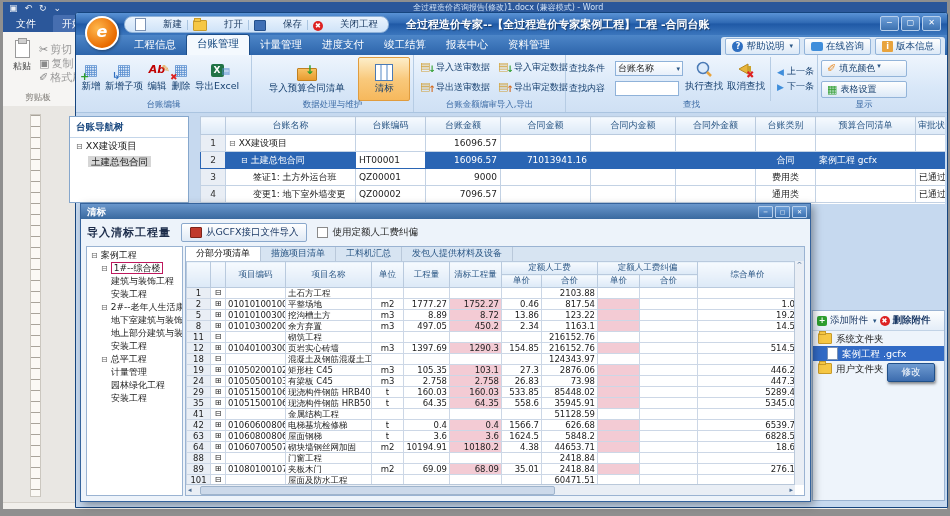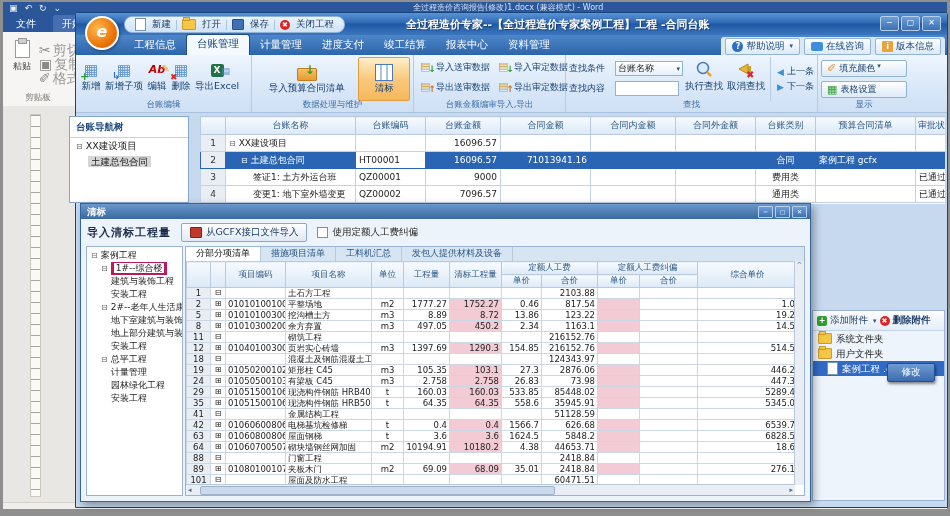--- a/index.html
+++ b/index.html
@@ -12,39 +12,39 @@
   .word-title-text{position:absolute;left:410px;top:0px;font-size:8px;color:#cfe0f5;white-space:nowrap}
   .word-qa{position:absolute;left:6px;top:1px;display:flex;gap:7px;color:#fff;font-size:9px}
   .word-qa span{opacity:.9}
   .word-tabs{position:absolute;left:4px;top:13px;display:flex;gap:8px}
   .wtab{color:#fff;font-size:10px;padding:2px 9px 3px}
   .wtab.sel{background:#466eb0;border-radius:2px 2px 0 0}
   .word-ribbon{position:absolute;left:0;top:30px;width:78px;height:74px;background:#f6f5f3;border-bottom:1px solid #d3d0ca}
   .paste-btn{position:absolute;left:6px;top:8px;width:26px;text-align:center;color:#444;font-size:9px}
   .paste-ic{display:inline-block;width:13px;height:16px;background:#fff;border:1px solid #9a9a9a;position:relative}
   .paste-ic::before{content:"";position:absolute;top:-3px;left:2px;width:7px;height:4px;background:#cfcfcf;border:1px solid #9a9a9a}
-  .wsmall{position:absolute;left:36px;font-size:14px;color:#9a9a9a;white-space:nowrap}
+  .wsmall{position:absolute;left:36px;font-size:11px;color:#9a9a9a;white-space:nowrap}
   .wsmall .wic{margin-right:2px;color:#8a8a8a}
   .wgroup-label{position:absolute;left:0;top:60px;width:70px;text-align:center;font-size:8.5px;color:#7a7772}
   .word-left{position:absolute;left:0;top:104px;width:78px;bottom:6px;background:#e9e7e3}
   .ruler{position:absolute;left:27px;top:8px;width:9px;bottom:6px;background:#fbf9f5;border:1px solid #cbc7bf;
          background-image:repeating-linear-gradient(180deg,#a9a49b 0 1px,transparent 1px 11px)}
   .word-status{position:absolute;left:0;bottom:0;width:100%;height:6px;background:#f1efeb;border-top:1px solid #d5d1ca}
   
   .app-win{position:absolute;left:75px;top:12px;width:871px;height:494px;background:#c6d9ef;
            border:1px solid #16457e;border-radius:3px 3px 0 0;z-index:10}
   .app-titlebar{position:absolute;left:0;top:0;width:100%;height:22px;border-radius:2px 2px 0 0;
     background:linear-gradient(#5a93d6,#2f69b3 45%,#1f59a6 50%,#3b76bd)}
   .app-logo{position:absolute;left:9px;top:3px;width:30px;height:30px;border-radius:50%;z-index:6;
     background:radial-gradient(circle at 35% 35%,#ffb84d,#e86a00 70%);border:2px solid #fff;
     color:#fff;font-weight:bold;font-style:italic;font-size:16px;text-align:center;line-height:28px;
     box-shadow:1px 1px 3px rgba(0,0,0,.4)}
   .quick-pill{position:absolute;left:48px;top:3px;height:15px;display:flex;align-items:center;gap:5px;
     background:linear-gradient(#eaf3fd,#cfe3f8);border:1px solid #8fb2d9;border-radius:8px;padding:0 10px}
-  .qbtn{display:flex;align-items:center;gap:6px;font-size:9.5px;color:#16365e;white-space:nowrap}
+  .qbtn{display:flex;align-items:flex-end;gap:17px;font-size:9.5px;color:#16365e;white-space:nowrap}
   .qdiv{width:1px;height:10px;background:#a9c4e0}
   .app-title{position:absolute;left:330px;top:4px;font-size:11px;font-weight:bold;color:#fff;white-space:nowrap;
     text-shadow:1px 1px 1px rgba(0,0,0,.4)}
   .win-controls{position:absolute;right:6px;top:3px;display:flex;gap:2px}
   .wc{width:17px;height:13px;border:1px solid #b7cfec;border-radius:2px;text-align:center;line-height:11px;
       font-size:8px;color:#fff;background:linear-gradient(#6d9fd8,#3c71b0)}
   .menu-row{position:absolute;left:0;top:22px;width:100%;height:20px;
     background:linear-gradient(#4d86c8,#2d65ab);display:flex;align-items:flex-end;padding-left:48px;box-sizing:border-box}
   .mtab{font-size:10.5px;color:#fff;padding:3px 10px;white-space:nowrap}
   .mtab.sel{background:#f4f9fe;color:#14477e;font-weight:normal;border:1px solid #1d4e89;border-bottom:none;
@@ -140,21 +140,21 @@
   .dlg-lead{font-size:11px;font-weight:bold;color:#1c2c4a;letter-spacing:1px}
   .dbtn{display:flex;align-items:center;gap:4px;height:17px;padding:0 8px;font-size:9.5px;color:#1c3a66;
     background:linear-gradient(#fff,#dfe9f5);border:1px solid #8aa8cc;border-radius:2px;white-space:nowrap}
   .doc-blue{display:inline-block;width:10px;height:9px;background:#3f6fb5;border:1px solid #24508c;border-radius:1px}
   .doc-red{display:inline-block;width:10px;height:9px;background:#c0392b;border:1px solid #7d241a;border-radius:1px}
   .cbx{display:inline-block;width:9px;height:9px;background:#fff;border:1px solid #8a8a8a;margin-right:4px}
   .chk-wrap{display:flex;align-items:center;font-size:9.5px;color:#222}
   .dlg-tree{position:absolute;left:5px;top:42px;width:97px;bottom:5px;background:#fff;border:1px solid #9ab3d2;
     font-size:9px;overflow:hidden;padding-top:2px;box-sizing:border-box}
   .dlg-tree .tree-item{line-height:13px;font-size:9px}
-  .selbox{border:3px solid #be185d;padding:0 2px}
+  .selbox{border:1px solid #be185d;padding:0 2px}
   .tbl-zone{position:absolute;left:104px;top:42px;right:5px;bottom:5px;background:#fff;border:1px solid #9ab3d2;
     box-sizing:border-box;overflow:hidden}
   .qb-tabs{height:14px;background:#d7e4f2;border-bottom:1px solid #b9c8da;display:flex;align-items:flex-end}
   .qtab{font-size:9px;color:#2a5684;padding:1px 10px;border-right:1px solid #b9c8da;white-space:nowrap}
   .qtab.sel{background:#fff;color:#111;border-top:1px solid #b9c8da}
   .qb-table-wrap{position:absolute;left:0;top:14px;right:9px;bottom:10px;overflow:hidden}
   .qb-table-wrap table{width:611px;font-size:8.5px}
   .qb-table-wrap th{background:linear-gradient(#f6fafe,#dce9f7);border:1px solid #b9cade;color:#2a5684;
     font-weight:normal;height:11px;overflow:hidden;white-space:nowrap;padding:0 1px}
   .qb-table-wrap td{border:1px solid #ccd7e6;height:10px;line-height:10px;padding:0 2px;white-space:nowrap;overflow:hidden;color:#222}
@@ -829,23 +829,23 @@
     <span>添加附件</span>
     <span class="dd">▾</span>
     <span class="redx-ic">✖</span>
     <span style="font-weight:bold">删除附件</span>
   </div>
   <div id="attach-items">
       <div class="attach-item" style="padding-left: 5px;">
         <span class="fold-ic"></span>
         <span>系统文件夹</span>
       </div>
+      <div class="attach-item sel" style="padding-left: 14px;">
+        <span class="docw-ic"></span>
+        <span>案例工程 .gcfx</span>
+      </div>
       <div class="attach-item" style="padding-left: 5px;">
         <span class="fold-ic"></span>
         <span>用户文件夹</span>
-      </div>
-      <div class="attach-item sel" style="padding-left: 14px;">
-        <span class="docw-ic"></span>
-        <span>案例工程 .gcfx</span>
       </div>
     </div>
   <div class="modify-btn">修改</div>
 </div>
 
 </body></html>

